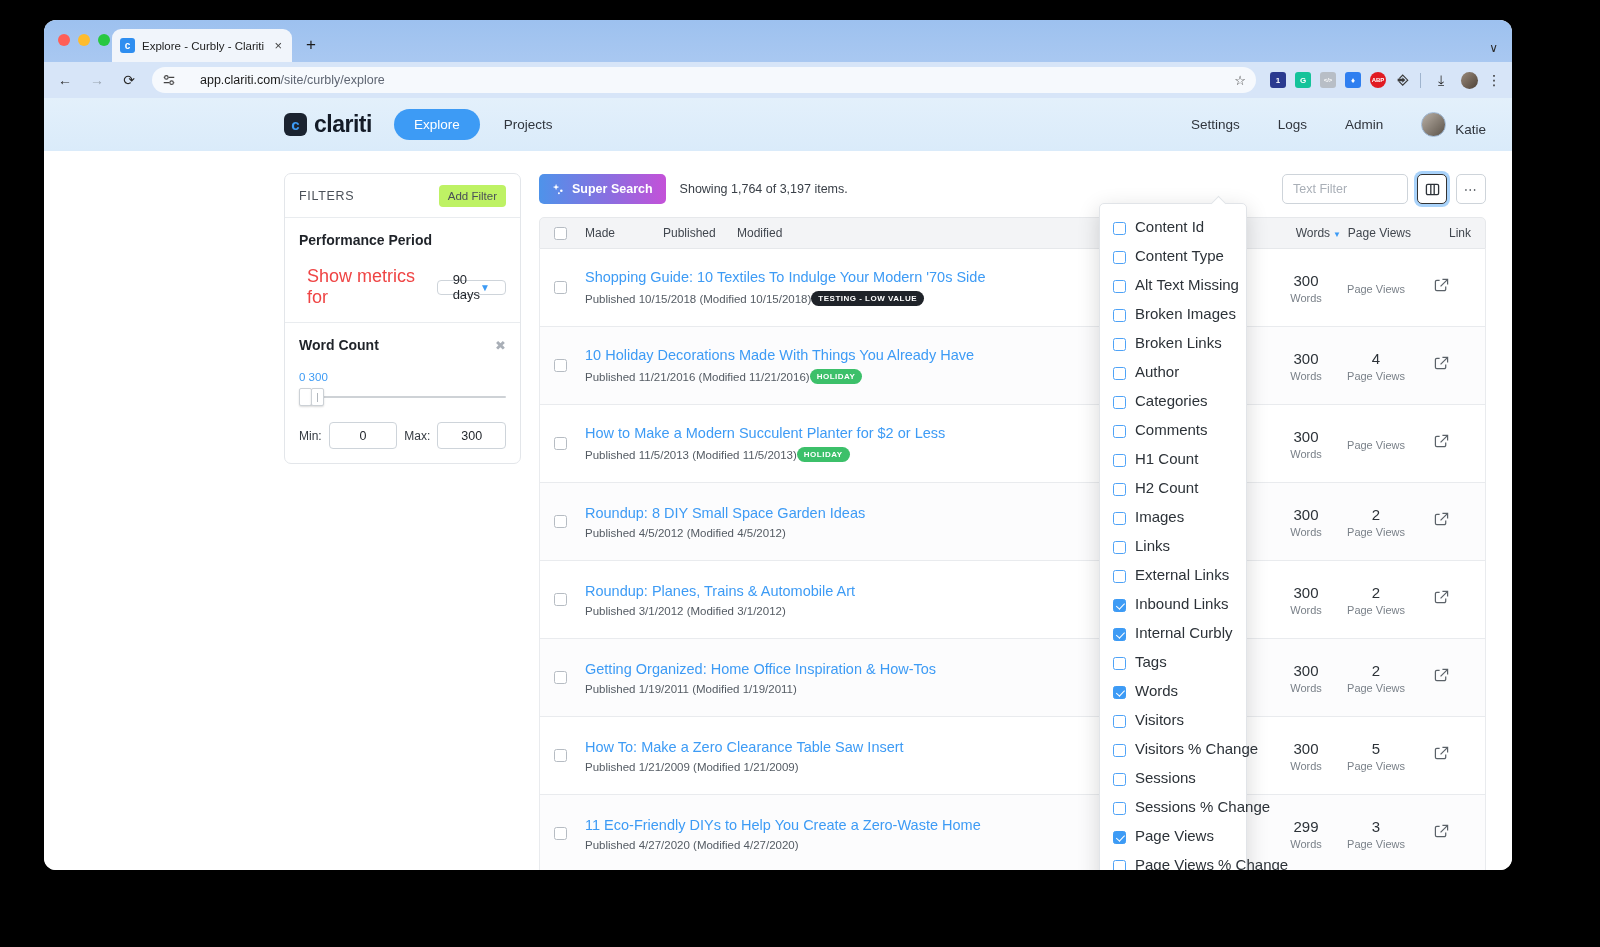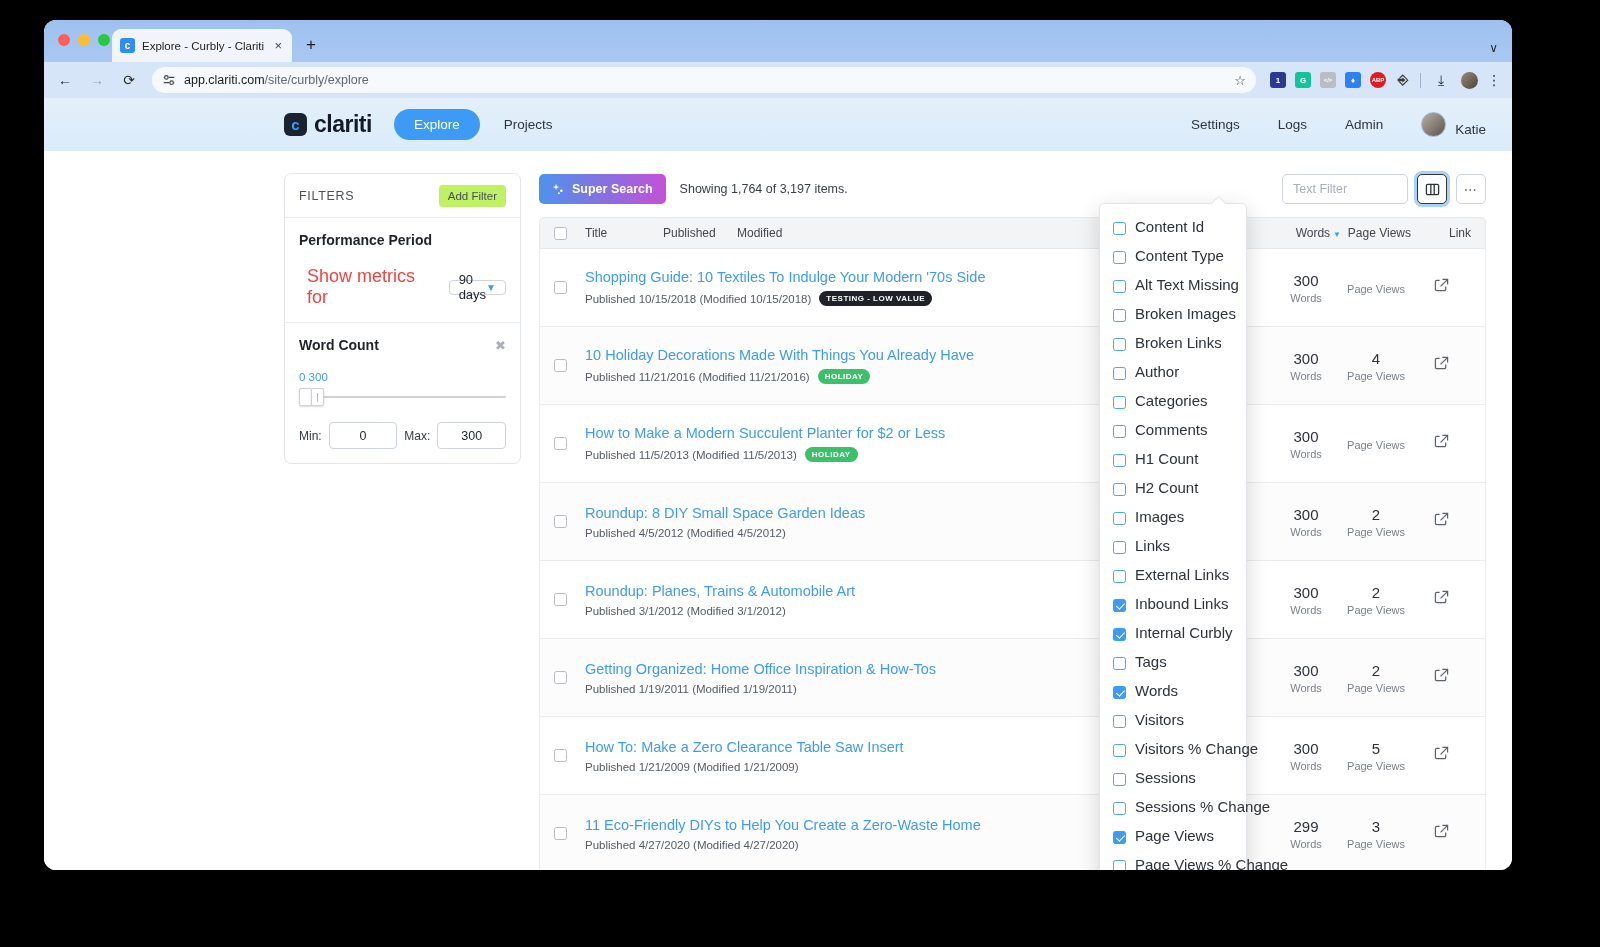--- a/index.html
+++ b/index.html
@@ -72,21 +72,21 @@
     width: 22px; height: 22px;
     display: flex; align-items: center; justify-content: center;
     color: #2a2a2a; font-size: 14px;
   }
   .nav-ico.dim { color: #9aa5b1; }
   .urlbar {
     flex: 1; height: 26px;
     background: #f6f9fd;
     border-radius: 13px;
     display: flex; align-items: center;
-    padding: 0 10px; gap: 8px;
+    padding: 0 10px; gap: 24px;
     margin-left: 2px;
     justify-content: center;
   }
   .url-text { font-size: 12.5px; color: #1a1a1a; }
   .url-text .path { color: #5f6673; }
   .star { margin-left: auto; color: #3c3c3c; font-size: 13px; }
   .ext-row { display: flex; align-items: center; gap: 9px; padding-left: 4px; }
   .ext {
     width: 16px; height: 16px; border-radius: 3px;
     display: flex; align-items: center; justify-content: center;
@@ -165,21 +165,21 @@
     position: absolute; right: 14px; top: 15px;
     color: #a9afb7; font-size: 13px;
   }
   .metrics-row { display: flex; align-items: center; gap: 10px; }
   .metrics-label { font-size: 18px; color: #ef4444; margin-left: 8px; }
   .select {
     flex: 1; height: 15px;
     border: 1px solid #ced4da; border-radius: 4px;
     background: #fff;
     display: flex; align-items: center;
-    padding: 0 9px;
+    padding: 0 15px;
     font-size: 13px; color: #1f2329;
   }
   .chev { margin-left: auto; color: #3d9bf5; font-size: 10px; }
 
   .range-vals { font-size: 11.5px; color: #3d9bf5; margin-bottom: 5px; }
   .slider { position: relative; height: 18px; margin-bottom: 16px; }
   .track {
     position: absolute; left: 0; right: 0; top: 8px;
     height: 2px; background: #ced2d6; border-radius: 1px;
   }
@@ -268,21 +268,21 @@
     border-top: none;
     background: #fff;
     padding: 0 14px;
   }
   .row:nth-child(even) { background: #fcfcfd; }
   .row-main { flex: 1; padding-left: 18px; min-width: 0; }
   .row-title {
     font-size: 14.5px; color: #3d9bf5; margin-bottom: 6px;
     white-space: nowrap; overflow: hidden; text-overflow: ellipsis;
   }
-  .row-meta { font-size: 11.5px; color: #545b63; display: flex; align-items: center; gap: 8px; }
+  .row-meta { font-size: 11.5px; color: #545b63; display: flex; align-items: center; }
   .badge {
     font-size: 8px; font-weight: bold; letter-spacing: .5px;
     color: #fff; padding: 3px 7px; border-radius: 9px;
     white-space: nowrap;
   }
   .badge.dark { background: #1f2329; }
   .badge.green { background: #3cc06a; }
   .cell {
     width: 70px; text-align: center; flex: 0 0 auto;
   }
@@ -459,21 +459,21 @@
             </svg>
           </div>
           <div class="iconbtn">
             <span style="letter-spacing:1.5px;font-size:13px;line-height:1">⋯</span>
           </div>
         </div>
       </div>
 
       <div class="thead">
         <div class="cb"></div>
-        <div class="th title">Title</div>
+        <div class="th title">Made</div>
         <div class="th pub">Published</div>
         <div class="th mod">Modified</div>
         <div class="th num"><span>Words</span><span class="sortcaret">▼</span></div>
         <div class="th num">Page Views</div>
         <div class="th link">Link</div>
       </div>
 
       <div class="rows" id="rows">
           <div class="row">
             <div class="cb"></div>

